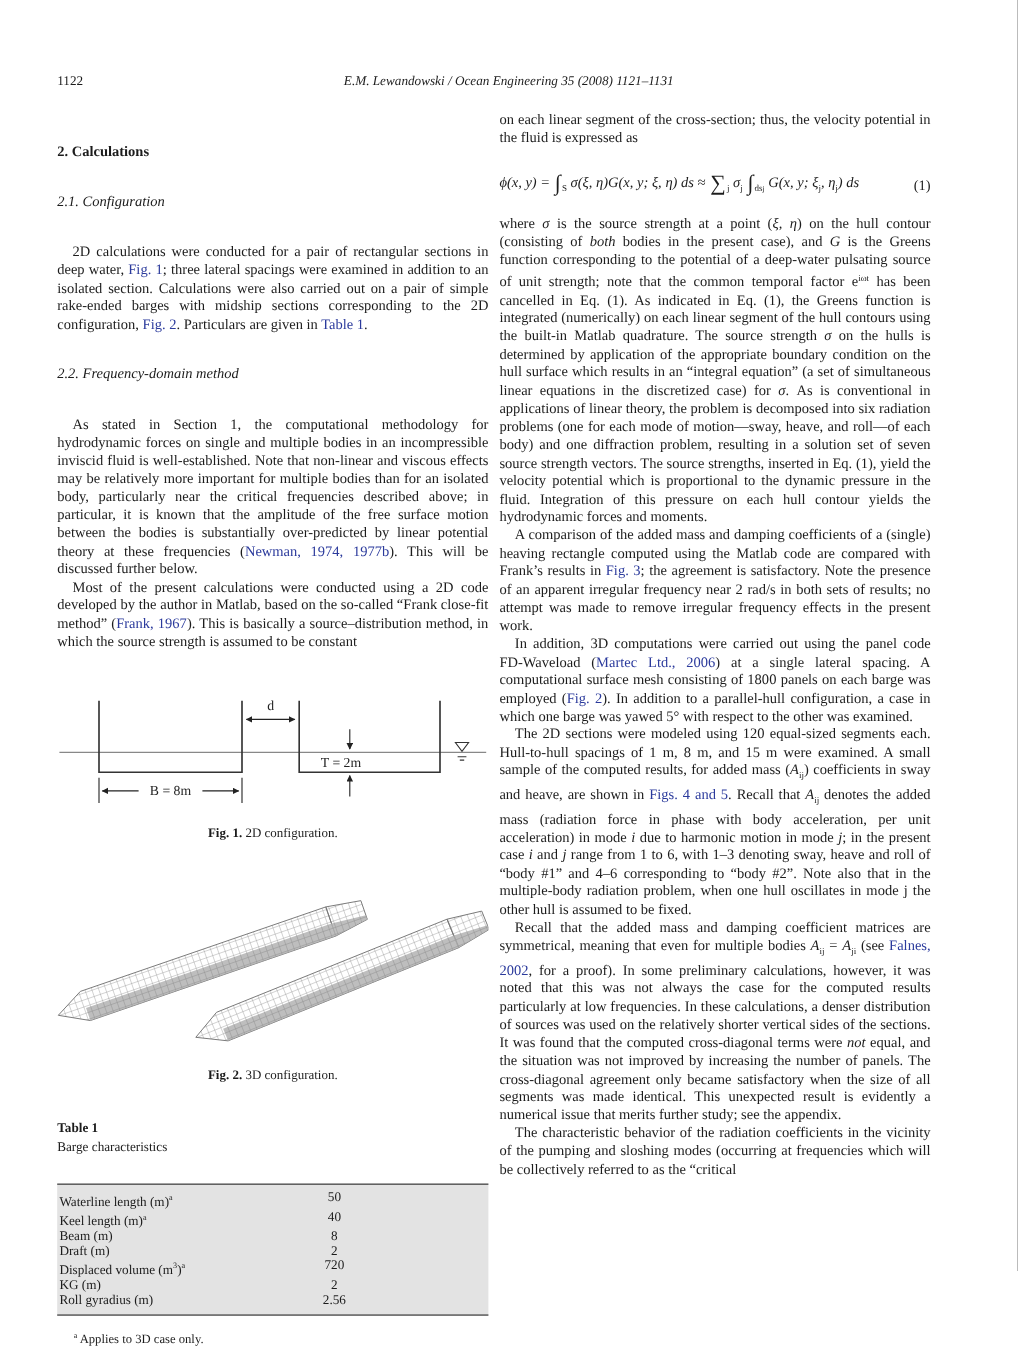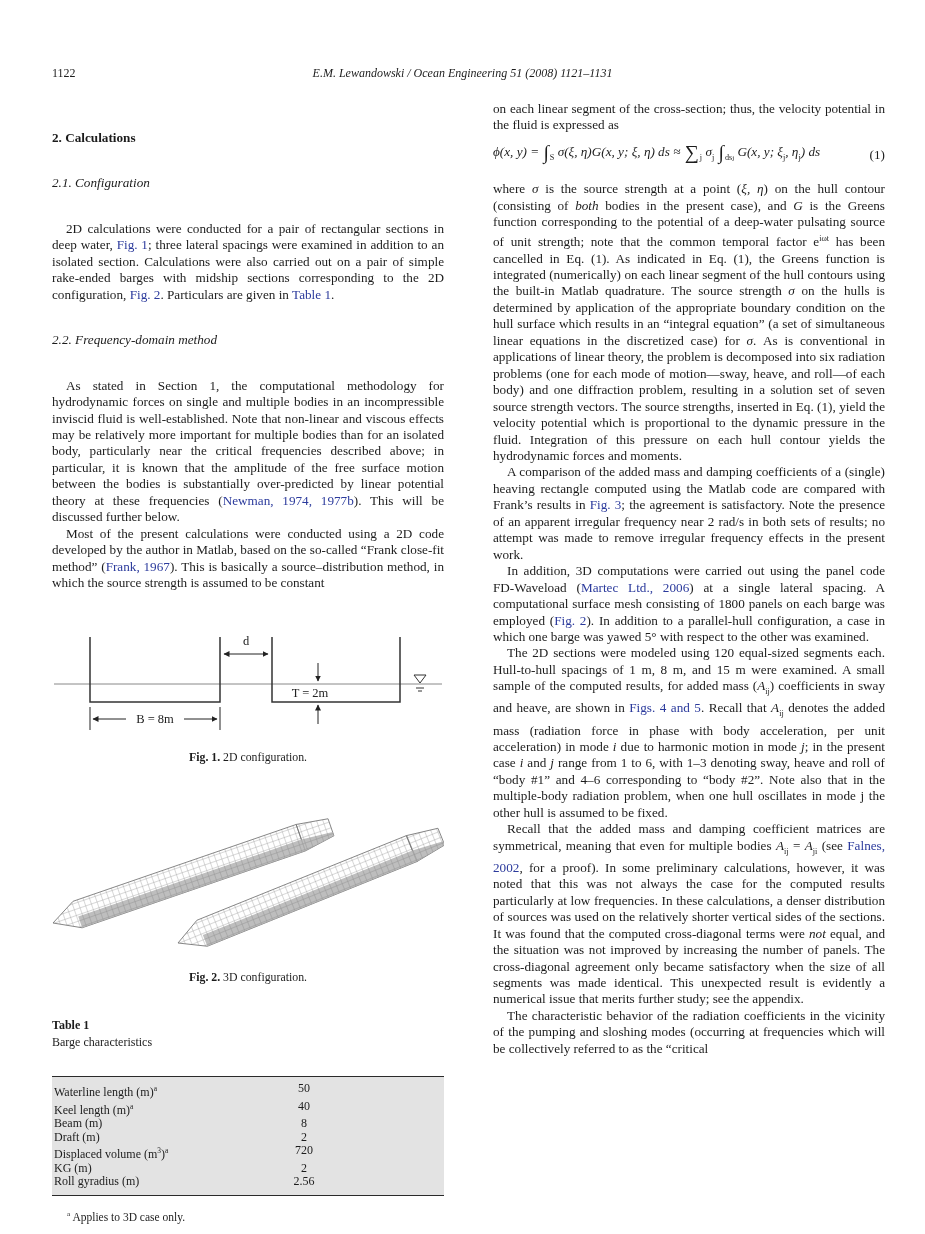--- a/index.html
+++ b/index.html
@@ -7,38 +7,38 @@
     position:relative; width:925px; height:1234px; background:#ffffff;
     font-family:"Liberation Serif", serif; color:var(--text,#1c1c1c);
     overflow:hidden; margin:0 auto;
   }
   .pagehead{position:absolute; top:66px; left:52px; right:52px; height:18px; font-size:12px;}
   .pageno{position:absolute; left:0; top:0;}
   .runhead{position:absolute; left:0; right:0; text-align:center; font-style:italic; top:0;}
 
   .col{position:absolute; top:101px; width:392px; font-size:13.2px; line-height:16.45px; text-align:justify;}
   .col-left{left:52px;}
-  .col-right{left:493px;}
+  .col-right{left:454px;}
 
   p{margin:0; text-indent:14px;}
   p.noind{text-indent:0;}
   .sec-h{margin:29px 0 29px; font-size:13.2px;}
   .sec-h.bold{font-weight:bold;}
   .sec-h.ital{font-style:italic; font-weight:normal;}
 
   sub{font-size:0.62em;}
   sup{font-size:0.62em;}
   .sg-link{color:var(--link,#2b3a9c);}
   .sg-i{font-style:italic;}
   .sg-b{font-weight:bold;text-align:center;}
   .sg-m{font-style:italic;}
   .sg-big{font-size:1.5em; font-style:normal; vertical-align:-0.18em; padding:0 1px;}
   .sg-sub2{font-size:7px; vertical-align:-4px;}
 
-  .equation{display:flex; align-items:center; margin:10px 0 15px; text-align:left; text-indent:0;}
+  .equation{display:flex; align-items:center; margin:24px 0 15px; text-align:left; text-indent:0;}
   .eq-body{flex:1;}
   .eq-num{padding-left:8px;}
 
   .figure{margin-top:38px; text-indent:0;}
   .figure.fig2{margin-top:48px;}
   .caption{text-align:center; font-size:11.8px; margin-top:12px; line-height:14px;}
   svg text{font-family:"Liberation Serif", serif;}
 
   .tablewrap{margin-top:34px; text-indent:0; font-size:12px; line-height:14px; text-align:left;}
   .t-label{font-weight:bold; margin-bottom:3px;}
@@ -49,21 +49,21 @@
   .t-val{width:120px; text-align:center;}
   .t-foot{margin-top:11px; padding-left:15px; font-size:11.5px;}
 </style>
 </head>
 <body>
 
 <div class="sheet">
 
   <div class="pagehead">
     <span class="pageno">1122</span>
-    <span class="runhead">E.M. Lewandowski / Ocean Engineering 51 (2008) 1121–1131</span>
+    <span class="runhead">E.M. Lewandowski / Ocean Engineering 35 (2008) 1121–1131</span>
   </div>
 
   <div class="col col-left">
 
     <div class="sec-h bold">2. Calculations</div>
     <div class="sec-h ital">2.1. Configuration</div>
     <p><span class="sg-n">2D calculations were conducted for a pair of rectangular sections in deep water, </span><span class="sg-link">Fig. 1</span><span class="sg-n">; three lateral spacings were examined in addition to an isolated section. Calculations were also carried out on a pair of simple rake-ended barges with midship sections corresponding to the 2D configuration, </span><span class="sg-link">Fig. 2</span><span class="sg-n">. Particulars are given in </span><span class="sg-link">Table 1</span><span class="sg-n">.</span></p>
 
     <div class="sec-h ital">2.2. Frequency-domain method</div>
     <p><span class="sg-n">As stated in Section 1, the computational methodology for hydrodynamic forces on single and multiple bodies in an incompressible inviscid fluid is well-established. Note that non-linear and viscous effects may be relatively more important for multiple bodies than for an isolated body, particularly near the critical frequencies described above; in particular, it is known that the amplitude of the free surface motion between the bodies is substantially over-predicted by linear potential theory at these frequencies (</span><span class="sg-link">Newman, 1974, 1977b</span><span class="sg-n">). This will be discussed further below.</span></p>

